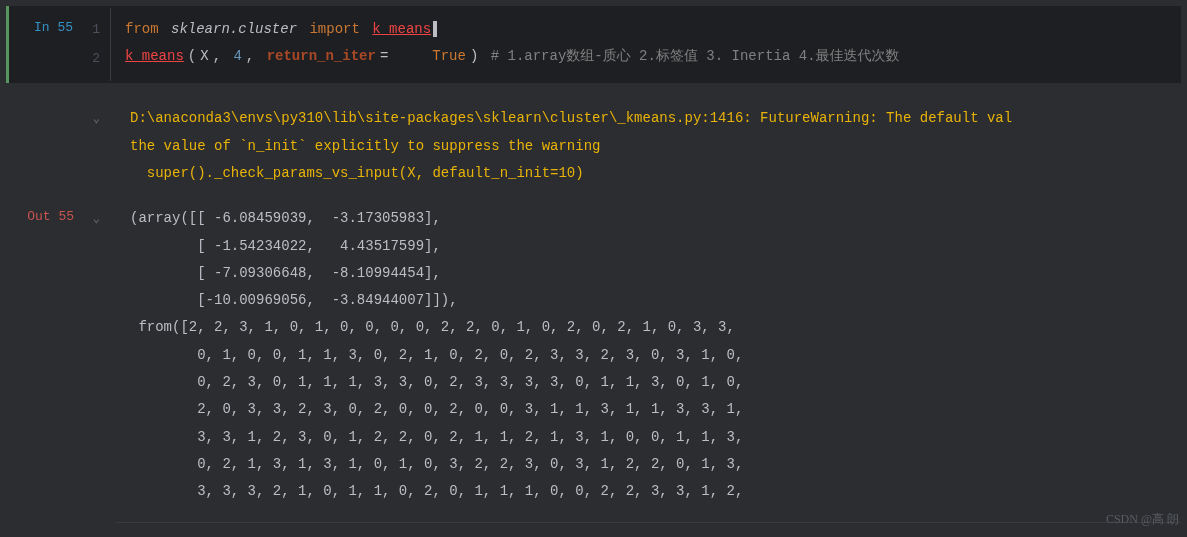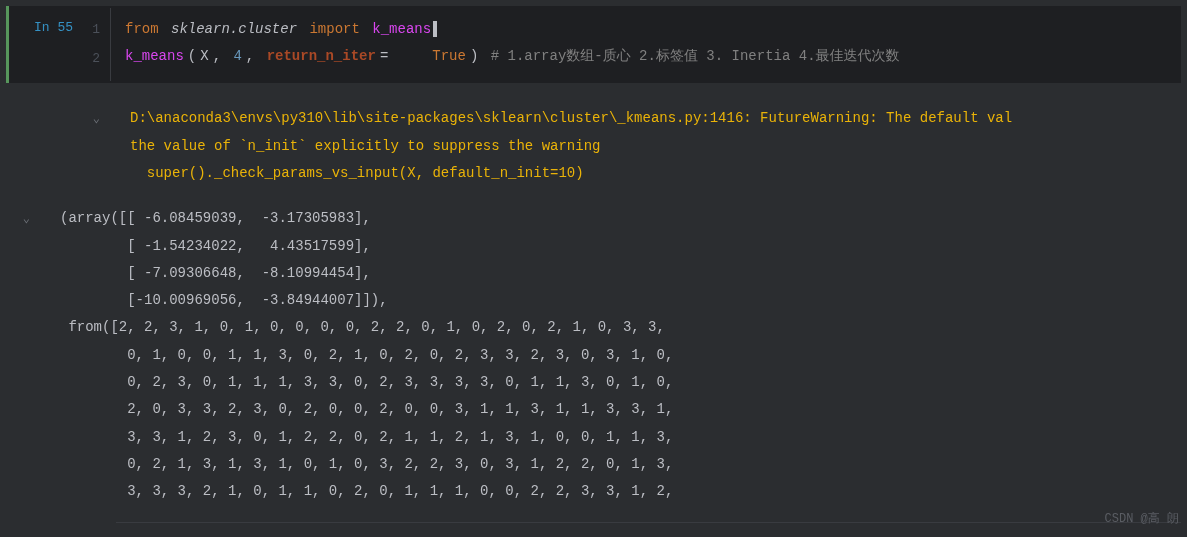--- a/index.html
+++ b/index.html
@@ -49,21 +49,21 @@
     }
     .code-area {
       padding: 8px 12px;
       flex: 1;
       white-space: pre;
       position: relative;
     }
     .kw-from { color: #cc7832; }
     .kw-import { color: #cc7832; text-align: right; }
     .mod { color: #bcbec4; font-style: italic; }
-    .func { color: #d946ef; }
+    .func { color: #ef4444; text-decoration: underline; }
     .paren { color: #bcbec4; }
     .var { color: #bcbec4; }
     .num { color: #6897bb; }
     .param { color: #aa4926; font-weight: bold; }
     .bool-true { color: #cc7832; margin-left: 40px; }
     .comment { color: #808080; }
     .output-section {
       display: flex;
       background-color: #2b2d30;
       padding-top: 20px;
@@ -112,21 +112,21 @@
     .divider {
       border-bottom: 1px solid #393b40;
       margin: 8px 0 0 110px;
     }
     .watermark {
       position: fixed;
       bottom: 4px;
       right: 6px;
       color: #5a5d63;
       font-size: 12px;
-      font-family: Liberation Mono, monospace;
+      font-family: Liberation Serif, serif;
     }
     .cursor-caret {
       display: inline-block;
       width: 1px;
       height: 16px;
       background: #bcbec4;
       vertical-align: middle;
     }
   </style>
 </head>
@@ -147,20 +147,23 @@
 
   <div class="output-section">
     <div class="out-prompt-col"></div>
     <div class="out-fold-col"><span class="fold-icon">⌄</span></div>
     <div class="output-content"><span>D:\anaconda3\envs\py310\lib\site-packages\sklearn\cluster\_kmeans.py:1416: FutureWarning: The default val</span>
 <span>the value of `n_init` explicitly to suppress the warning</span>
 <span>  super()._check_params_vs_input(X, default_n_init=10)</span></div>
   </div>
 
   <div class="out-row">
+    <div class="out-prompt-col">
+      <span class="out-label">Out 55</span>
+    </div>
     <div class="out-fold-col"><span class="fold-icon">⌄</span></div>
     <div class="out-content"><span>(array([[ -6.08459039,  -3.17305983],</span>
 <span>        [ -1.54234022,   4.43517599],</span>
 <span>        [ -7.09306648,  -8.10994454],</span>
 <span>        [-10.00969056,  -3.84944007]]),</span>
 <span> from([2, 2, 3, 1, 0, 1, 0, 0, 0, 0, 2, 2, 0, 1, 0, 2, 0, 2, 1, 0, 3, 3,</span>
 <span>        0, 1, 0, 0, 1, 1, 3, 0, 2, 1, 0, 2, 0, 2, 3, 3, 2, 3, 0, 3, 1, 0,</span>
 <span>        0, 2, 3, 0, 1, 1, 1, 3, 3, 0, 2, 3, 3, 3, 3, 0, 1, 1, 3, 0, 1, 0,</span>
 <span>        2, 0, 3, 3, 2, 3, 0, 2, 0, 0, 2, 0, 0, 3, 1, 1, 3, 1, 1, 3, 3, 1,</span>
 <span>        3, 3, 1, 2, 3, 0, 1, 2, 2, 0, 2, 1, 1, 2, 1, 3, 1, 0, 0, 1, 1, 3,</span>

